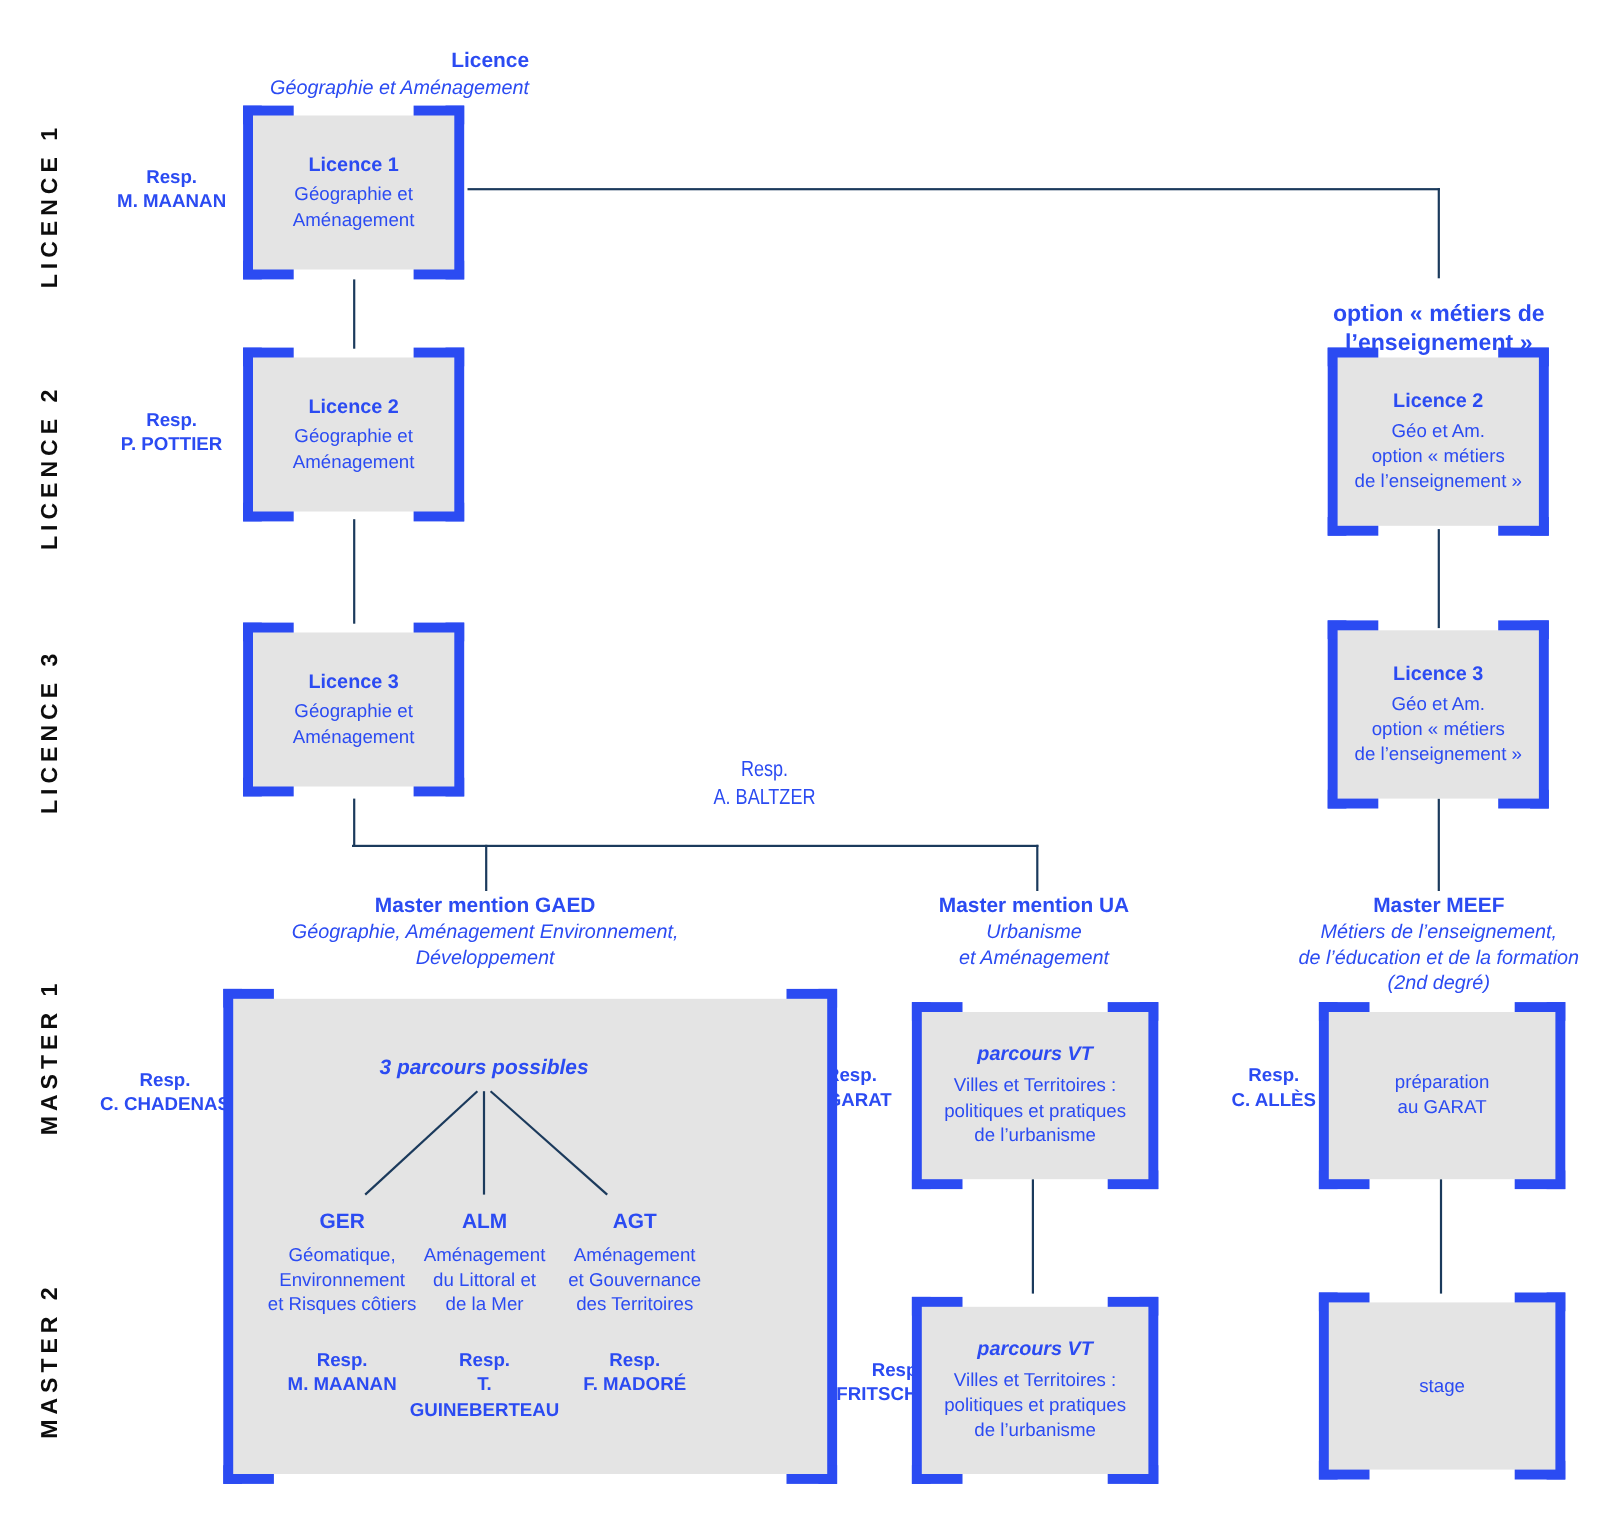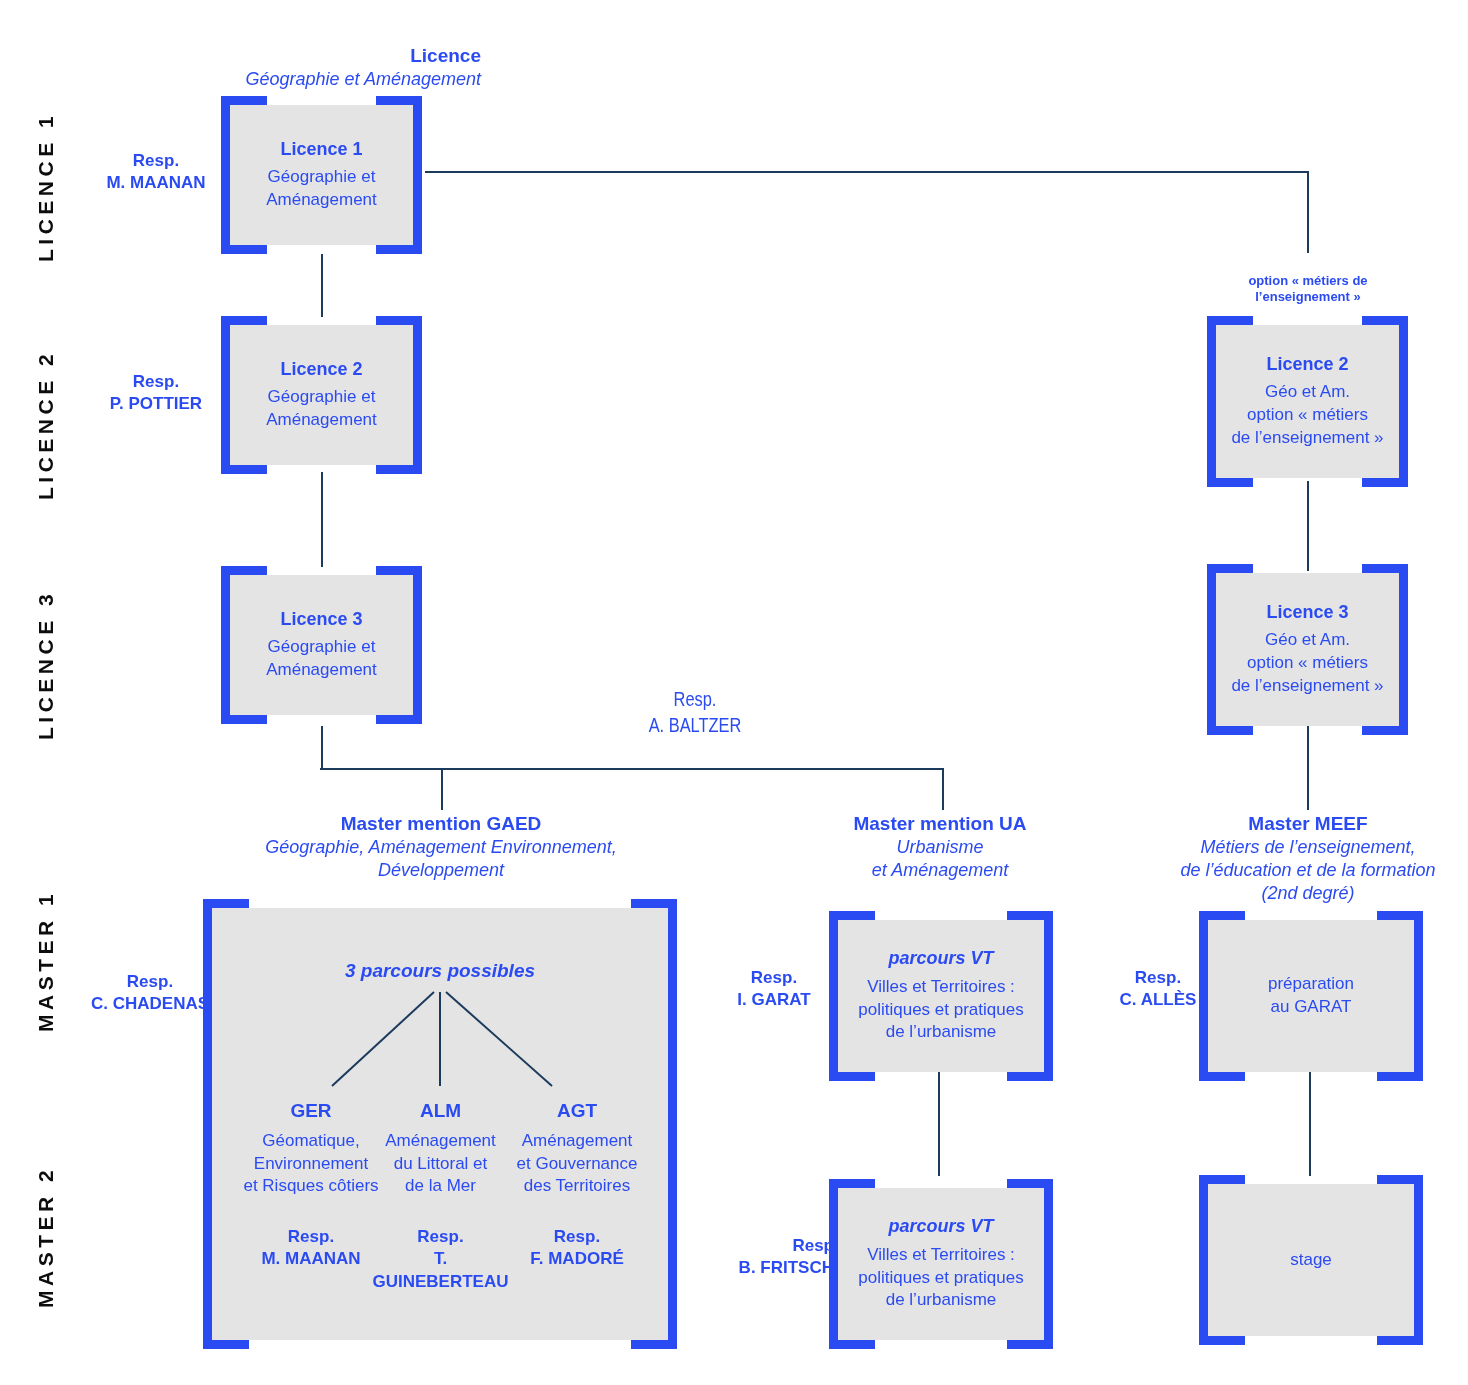--- a/index.html
+++ b/index.html
@@ -61,21 +61,21 @@
     padding:6px 10px;
   }
   .node .content .t1 { font-weight:bold; font-size:18px; margin-bottom:7px; line-height:1.15; }
   .node .content .t1.ital { font-style:italic; }
   .node .content .t2 { font-size:17px; line-height:1.33; font-weight:normal; }
 
   
   .cap { position:absolute; text-align:center; color:#2b4bf2; }
   .cap .ct { font-weight:bold; font-size:19px; line-height:1.25; }
   .cap .cs { font-style:italic; font-size:18px; line-height:1.28; }
-  .cap.plain .ct { font-size:13px; }
+  .cap.plain .ct { font-size:21px; }
 
   
   .resp {
     position:absolute; text-align:center;
     color:#2b4bf2; font-weight:bold; font-size:17px; line-height:1.32;
     white-space:nowrap;
   }
   .resp.cond {
     font-weight:normal; font-size:20px;
     font-family:"Liberation Sans Narrow","Liberation Sans", sans-serif;
@@ -270,21 +270,21 @@
   </div>
   <div class="resp" style="left:1098px; top:967px; width:120px;">
     <div>Resp.</div>
     <div>C. ALLÈS</div>
   </div>
   <div class="resp" style="left:712px; top:1235px; width:122px;text-align:right;">
     <div>Resp</div>
     <div>B. FRITSCH</div>
   </div>
 
-  <div class="node" style="left:212px; top:908px; width:456px; height:432px;">
+  <div class="node" style="left:212px; top:908px; width:540px; height:432px;">
     <div class="bracket">
       <i class="bl"></i>
         <i class="br"></i>
         <i class="tl"></i>
         <i class="tr"></i>
         <i class="bll"></i>
         <i class="brr"></i>
     </div>
     <div class="fill"></div>
     <div class="content" style="display:block; padding:0;">

